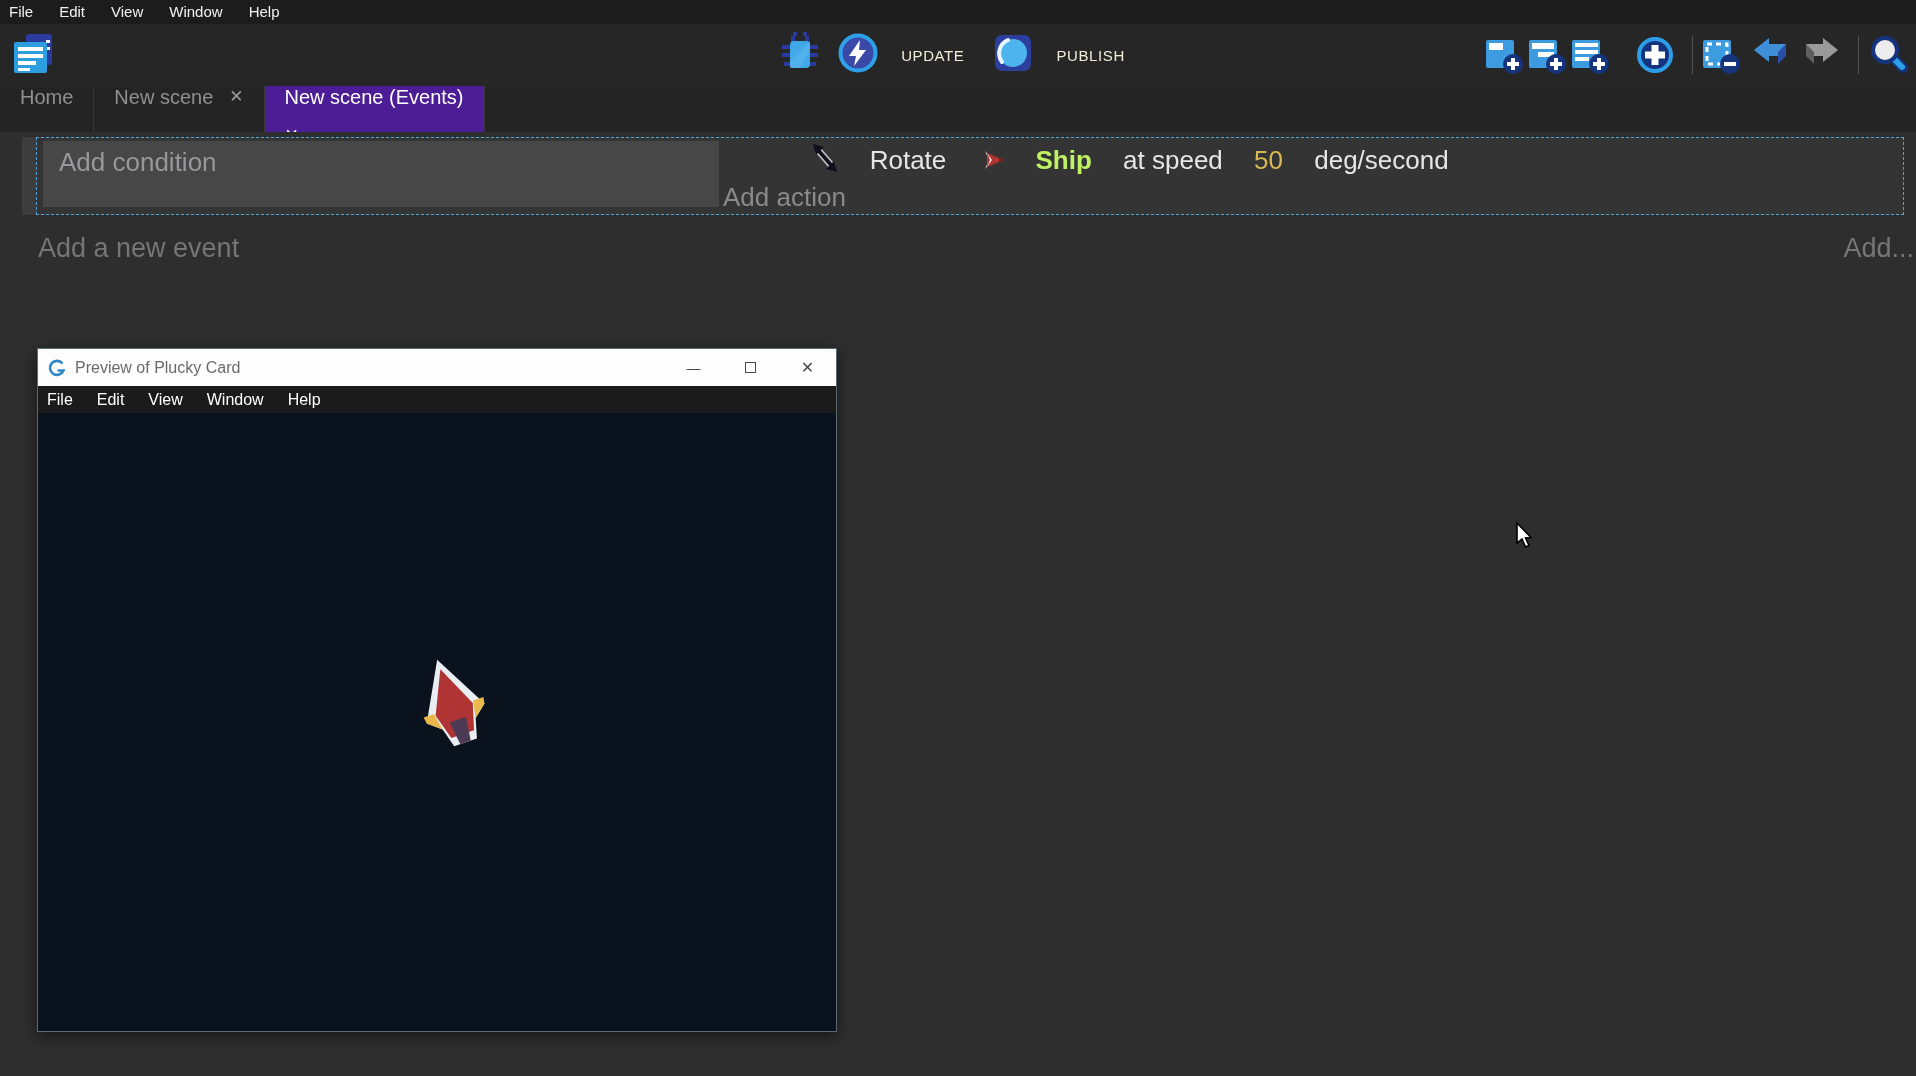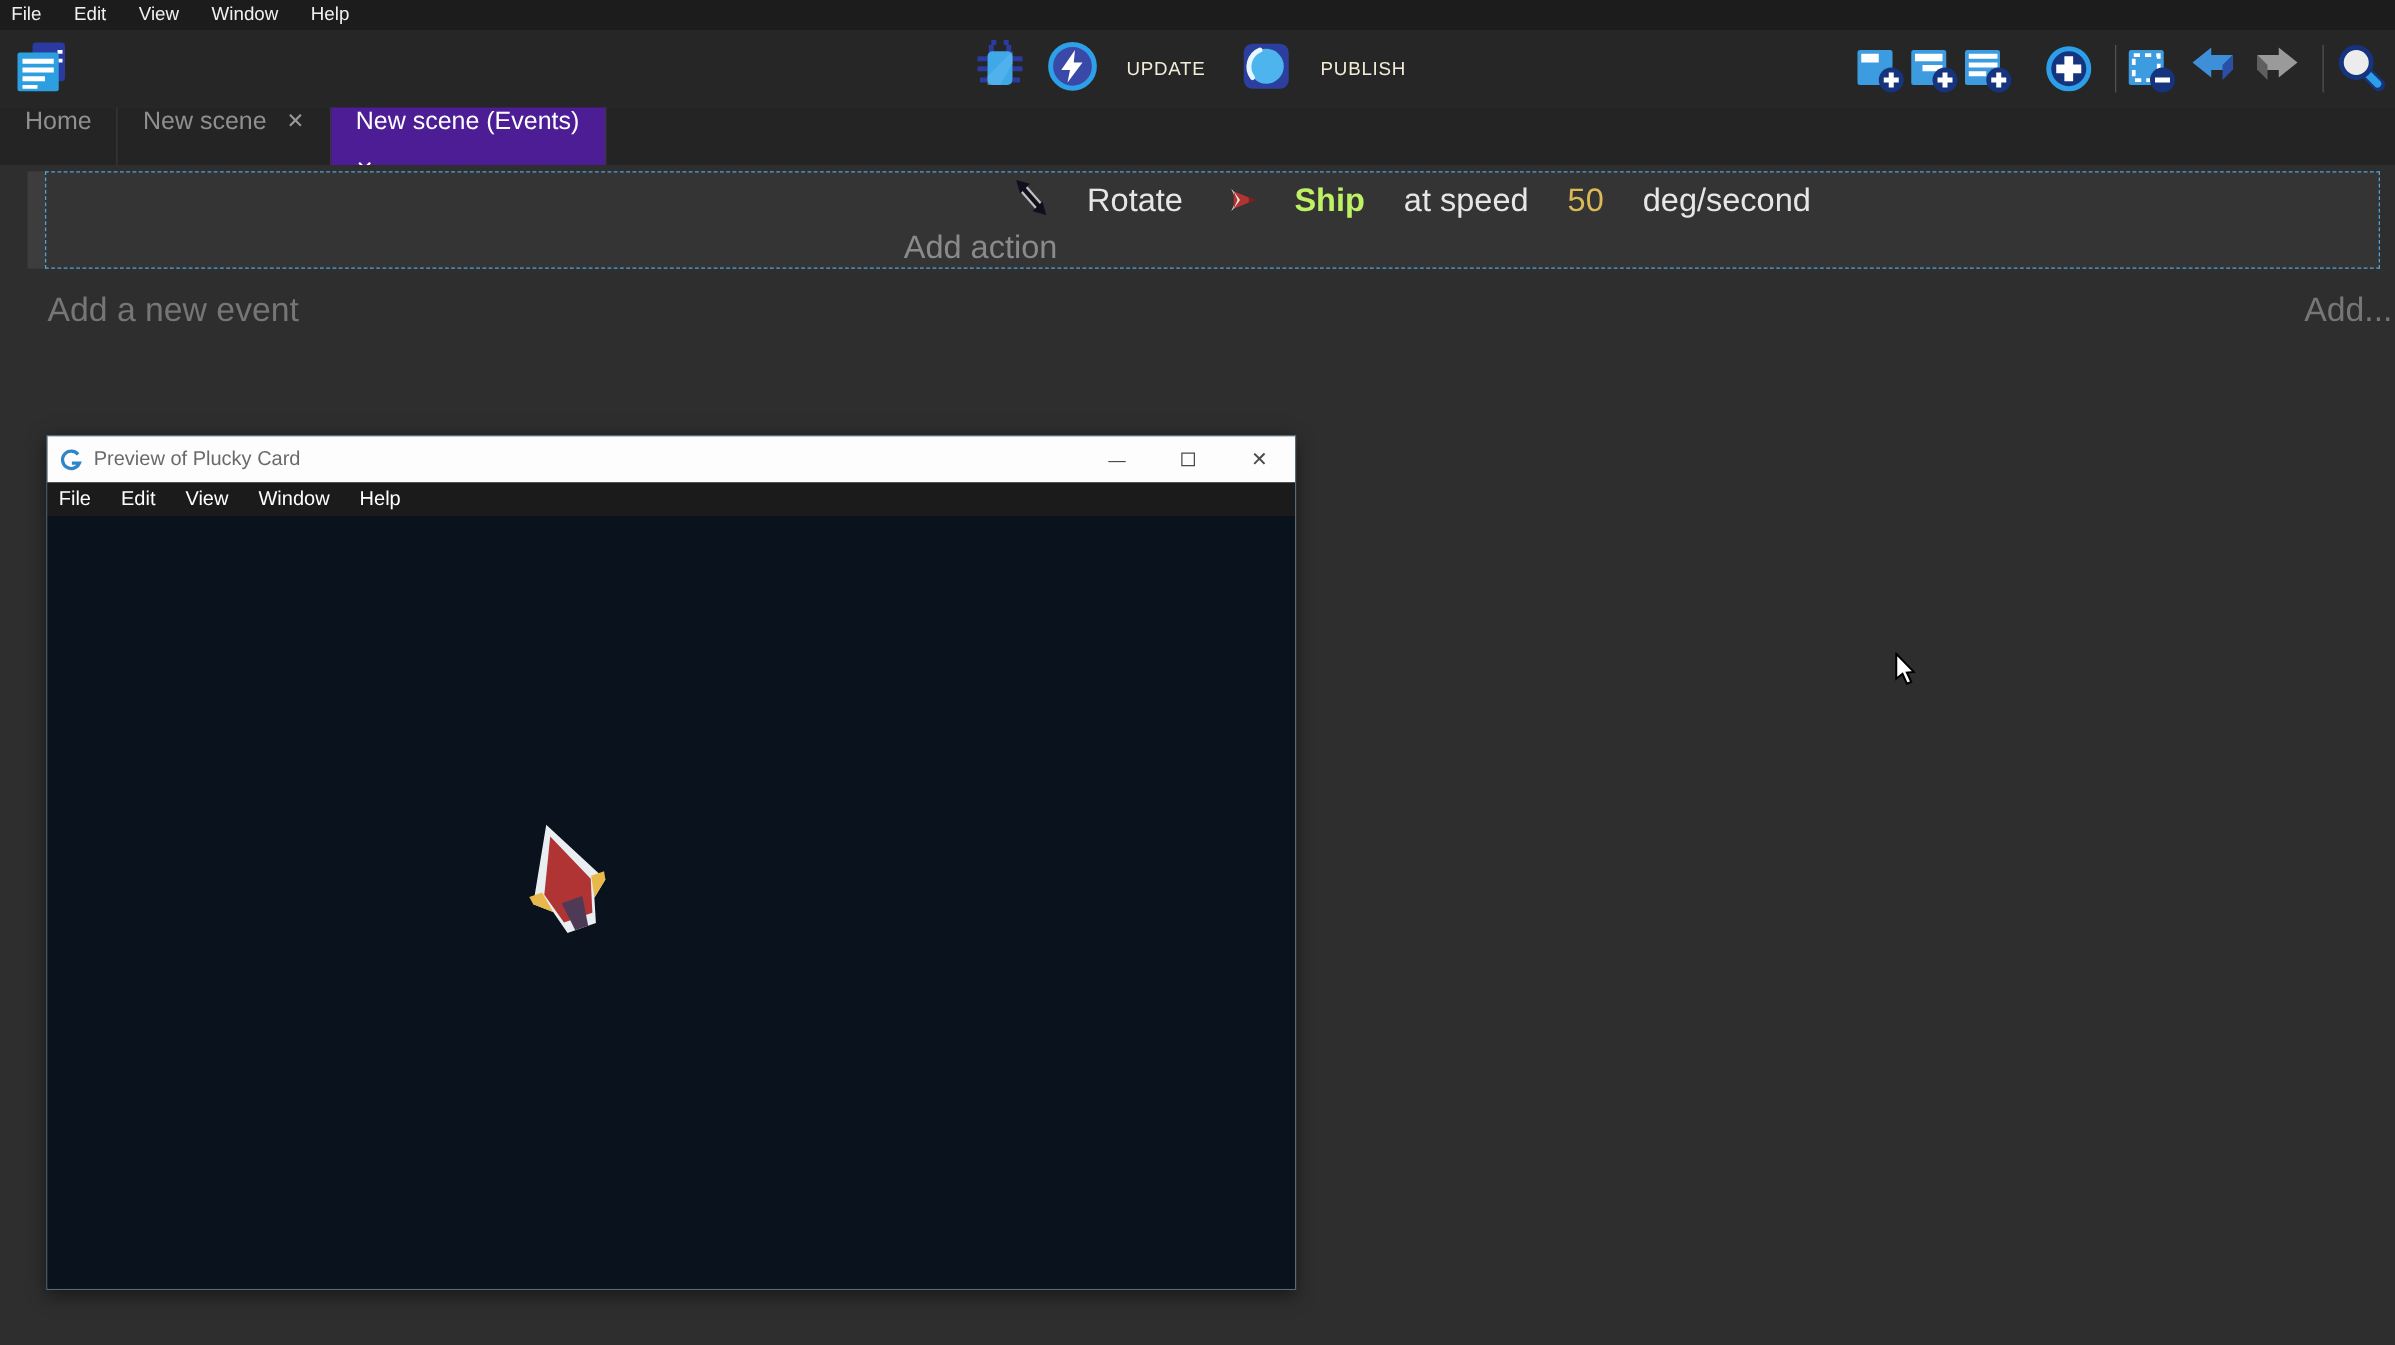--- a/index.html
+++ b/index.html
@@ -49,21 +49,21 @@
                  color:#e6e6e6; font-size:26px; white-space:pre;gap:24px; }
   .rotate-glyph { margin-right:6px; }
   .obj-name { color:#bef264; font-weight:bold; }
   .num-val { color:#d9ba55; }
   .action-ph { color:#8a8a8a; font-size:26px; height:34px; line-height:34px; }
   .addrow { position:absolute; left:0; top:95px; width:1916px; height:46px; }
   .add-new-event { position:absolute; left:38px; top:6px; color:#767676; font-size:27px; }
   .add-dots { position:absolute; right:2px; top:6px; color:#767676; font-size:27px; }
 
   
-  .preview-win { position:absolute; left:37px; top:348px; width:1000px; height:684px;
+  .preview-win { position:absolute; left:37px; top:348px; width:800px; height:684px;
                  border:1px solid #5a6a72; box-shadow:0 4px 14px rgba(0,0,0,.5);
                  background:#0a121d;padding-left:32px; }
   .pv-titlebar { position:absolute; left:0; top:0; width:100%; height:37px;
                  background:#fdfdfd; display:flex; align-items:center; }
   .pv-title { color:#6a6a6a; font-size:16px; margin-left:9px; }
   .pv-logo { margin-left:10px; display:flex; }
   .pv-controls { position:absolute; right:0; top:0; height:37px; display:flex; }
   .pv-ctrl { width:57px; height:37px; display:flex; align-items:center;
              justify-content:center; color:#4a4a4a; font-size:14px; }
   .pv-max-box { width:11px; height:11px; border:1px solid #4a4a4a; display:inline-block; }
@@ -213,20 +213,23 @@
     </div>
     <div class="tab active">
       <span>New scene (Events)</span>
       <span class="tclose">✕</span>
     </div>
   </div>
 
   <div class="events-area">
     <div class="event-gutter"></div>
     <div class="event-row">
+      <div class="cond-box">
+        <span class="ph">Add condition</span>
+      </div>
       <div class="actions-zone">
         <div class="action-line">
           <span class="rotate-glyph">
             <svg width="30" height="32" viewBox="0 0 30 32">
               <g stroke="#d8d8d8" stroke-width="7" fill="#d8d8d8" stroke-linejoin="round" opacity="0.85">
                 <line x1="8" y1="9" x2="22" y2="25"></line>
               </g>
               <line x1="8" y1="9" x2="22" y2="25" stroke="#10101c" stroke-width="3.5"></line>
               <polygon points="3,3 14,6 6,14" fill="#10101c"></polygon>
               <polygon points="27,31 16,28 24,20" fill="#10101c"></polygon>

